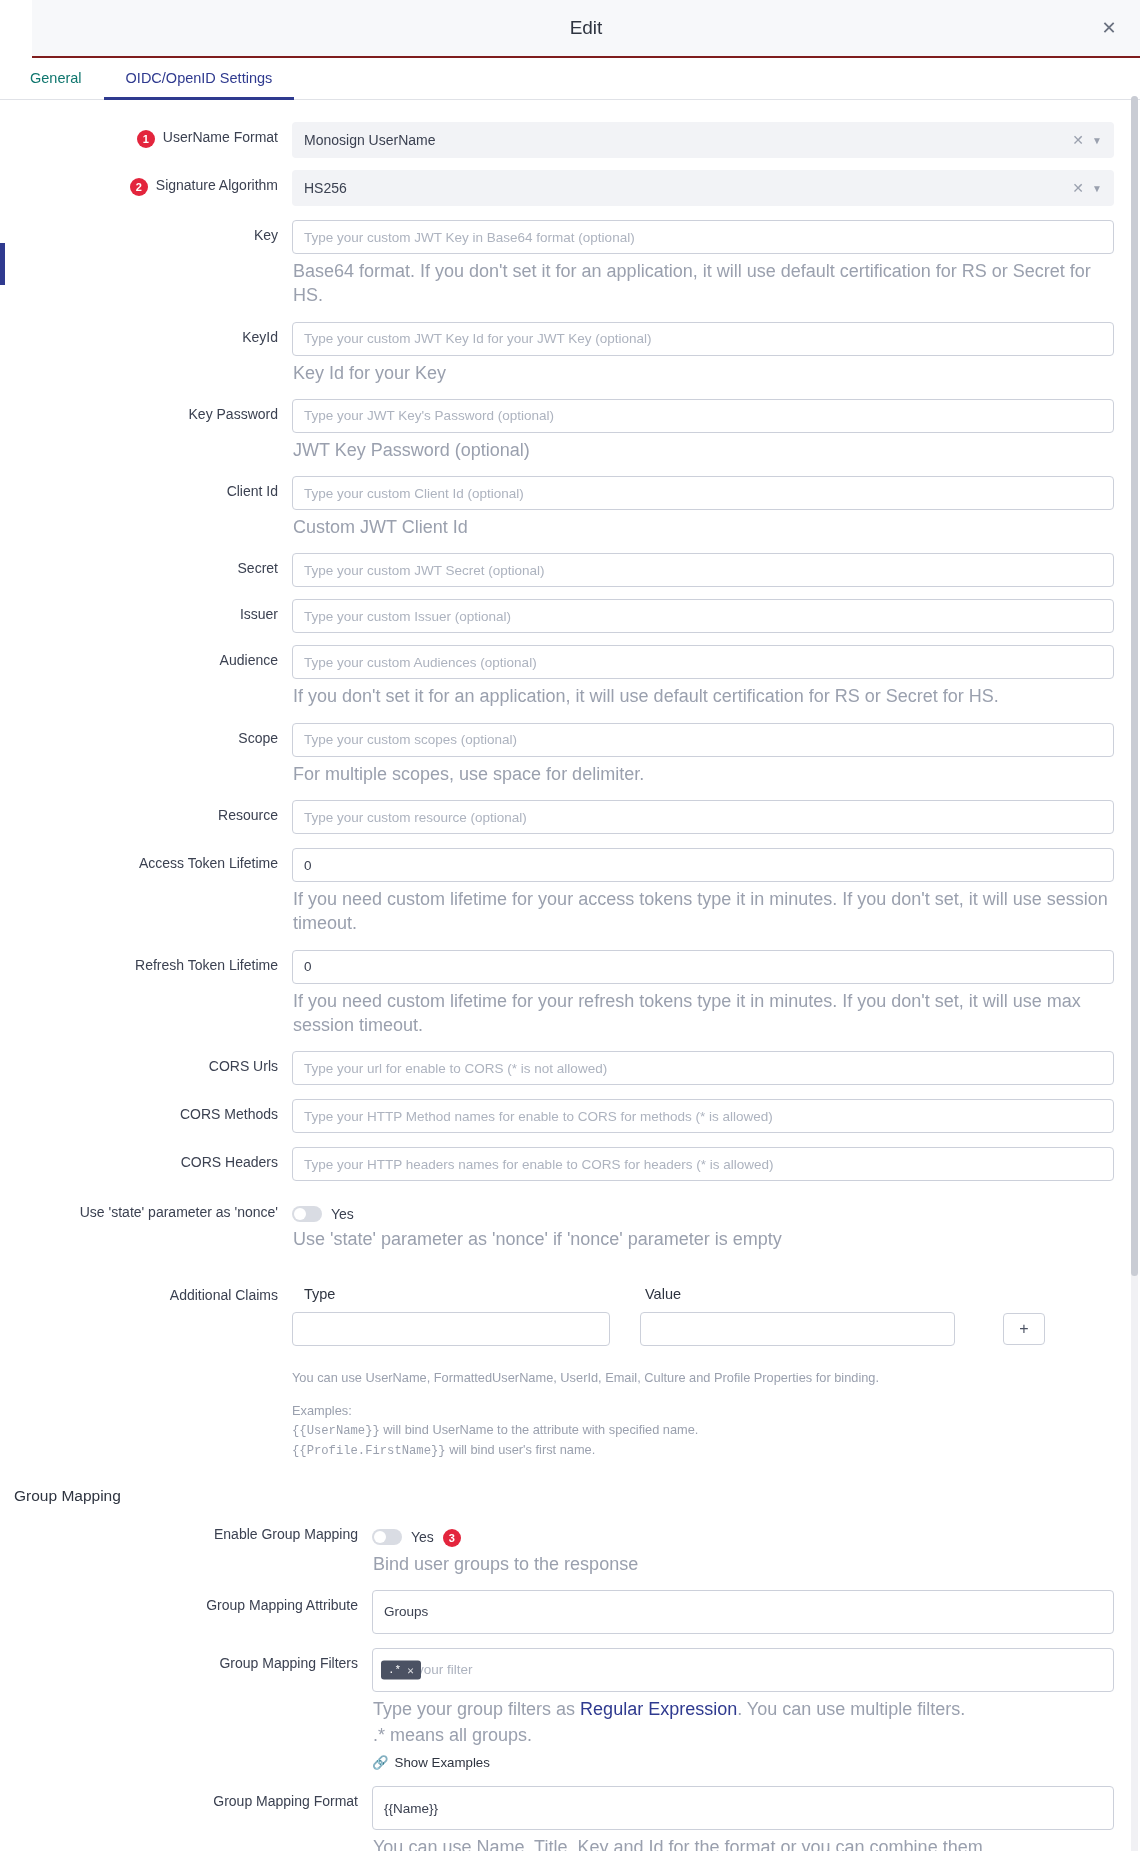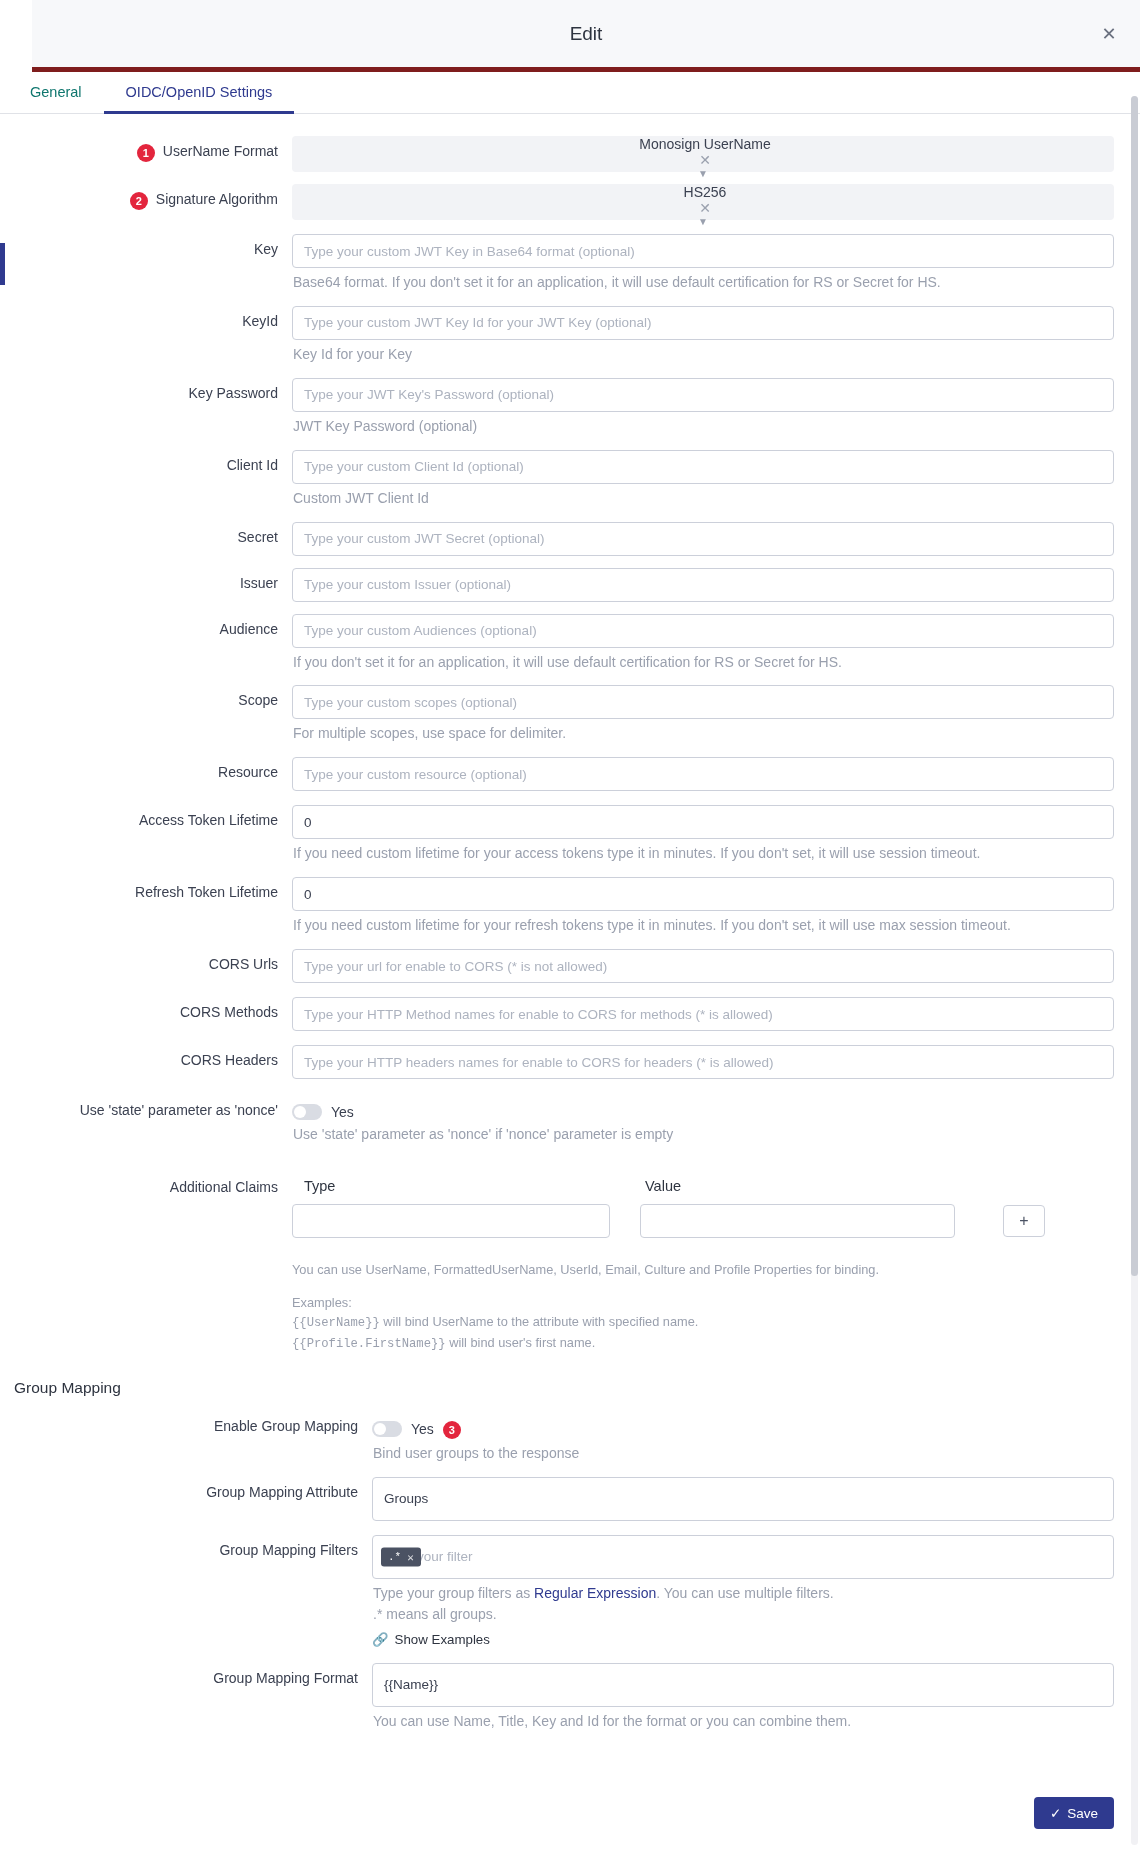--- a/index.html
+++ b/index.html
@@ -18,23 +18,23 @@
   .modal {
     width: 1140px;
     min-height: 1851px;
     background: #fff;
     display: flex;
     flex-direction: column;
     position: relative;
   }
   
   .modal-header {
-    height: 72px;
+    height: 58px;
     background: #f7f8fa;
-    border-bottom: 5px solid #7f1d1d;
+    border-bottom: 2px solid #7f1d1d;
     display: flex;
     align-items: center;
     justify-content: center;
     position: relative;
     margin-left: 32px;
   }
   .modal-title {
     font-size: 19px;
     color: #2e3440;
     font-weight: 400;
@@ -135,37 +135,36 @@
     height: 36px;
     background: #f2f3f6;
     border: none;
     border-radius: 4px;
     display: flex;
     align-items: center;
     padding: 0 8px 0 12px;
     font-size: 14px;
     color: #3b4151;
     cursor: pointer;
-    flex-direction: column;
   }
   .select-value { flex: 1; }
   .select-clear {
     color: #9aa0ae;
     font-size: 14px;
     padding: 0 8px;
     cursor: pointer;
   }
   .select-caret {
     color: #9aa0ae;
     font-size: 10px;
     padding-right: 4px;
     cursor: pointer;
   }
   .hint {
-    font-size: 14px;
+    font-size: 18px;
     color: #9aa0ae;
     margin: 5px 0 10px 1px;
     line-height: 1.35;
   }
   
   .toggle-wrap {
     display: flex;
     align-items: center;
     gap: 9px;
     padding-top: 7px;

